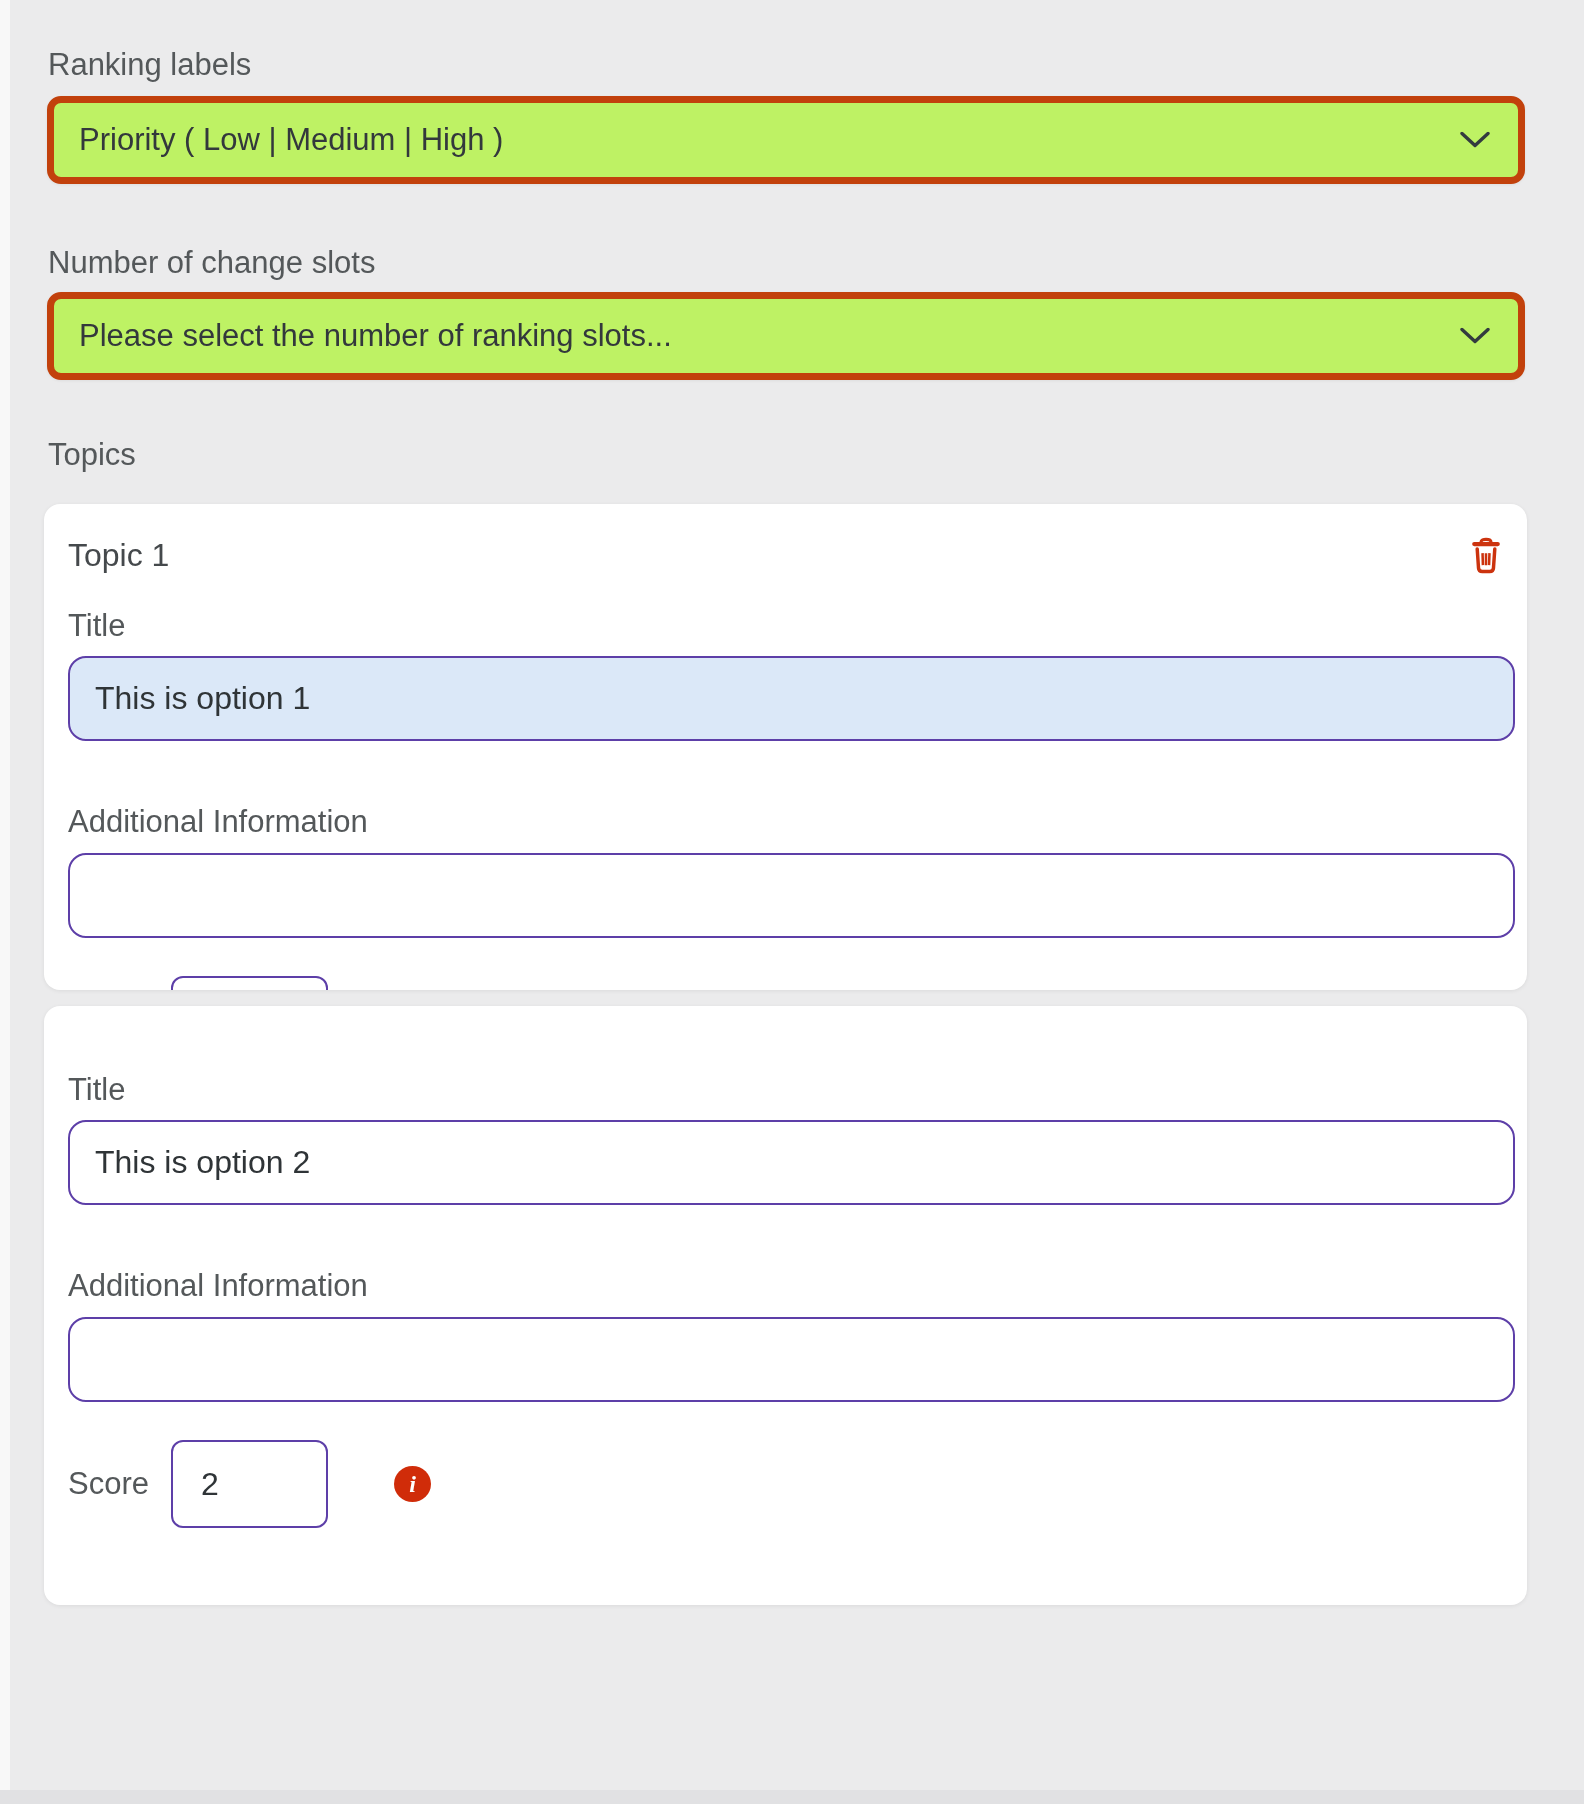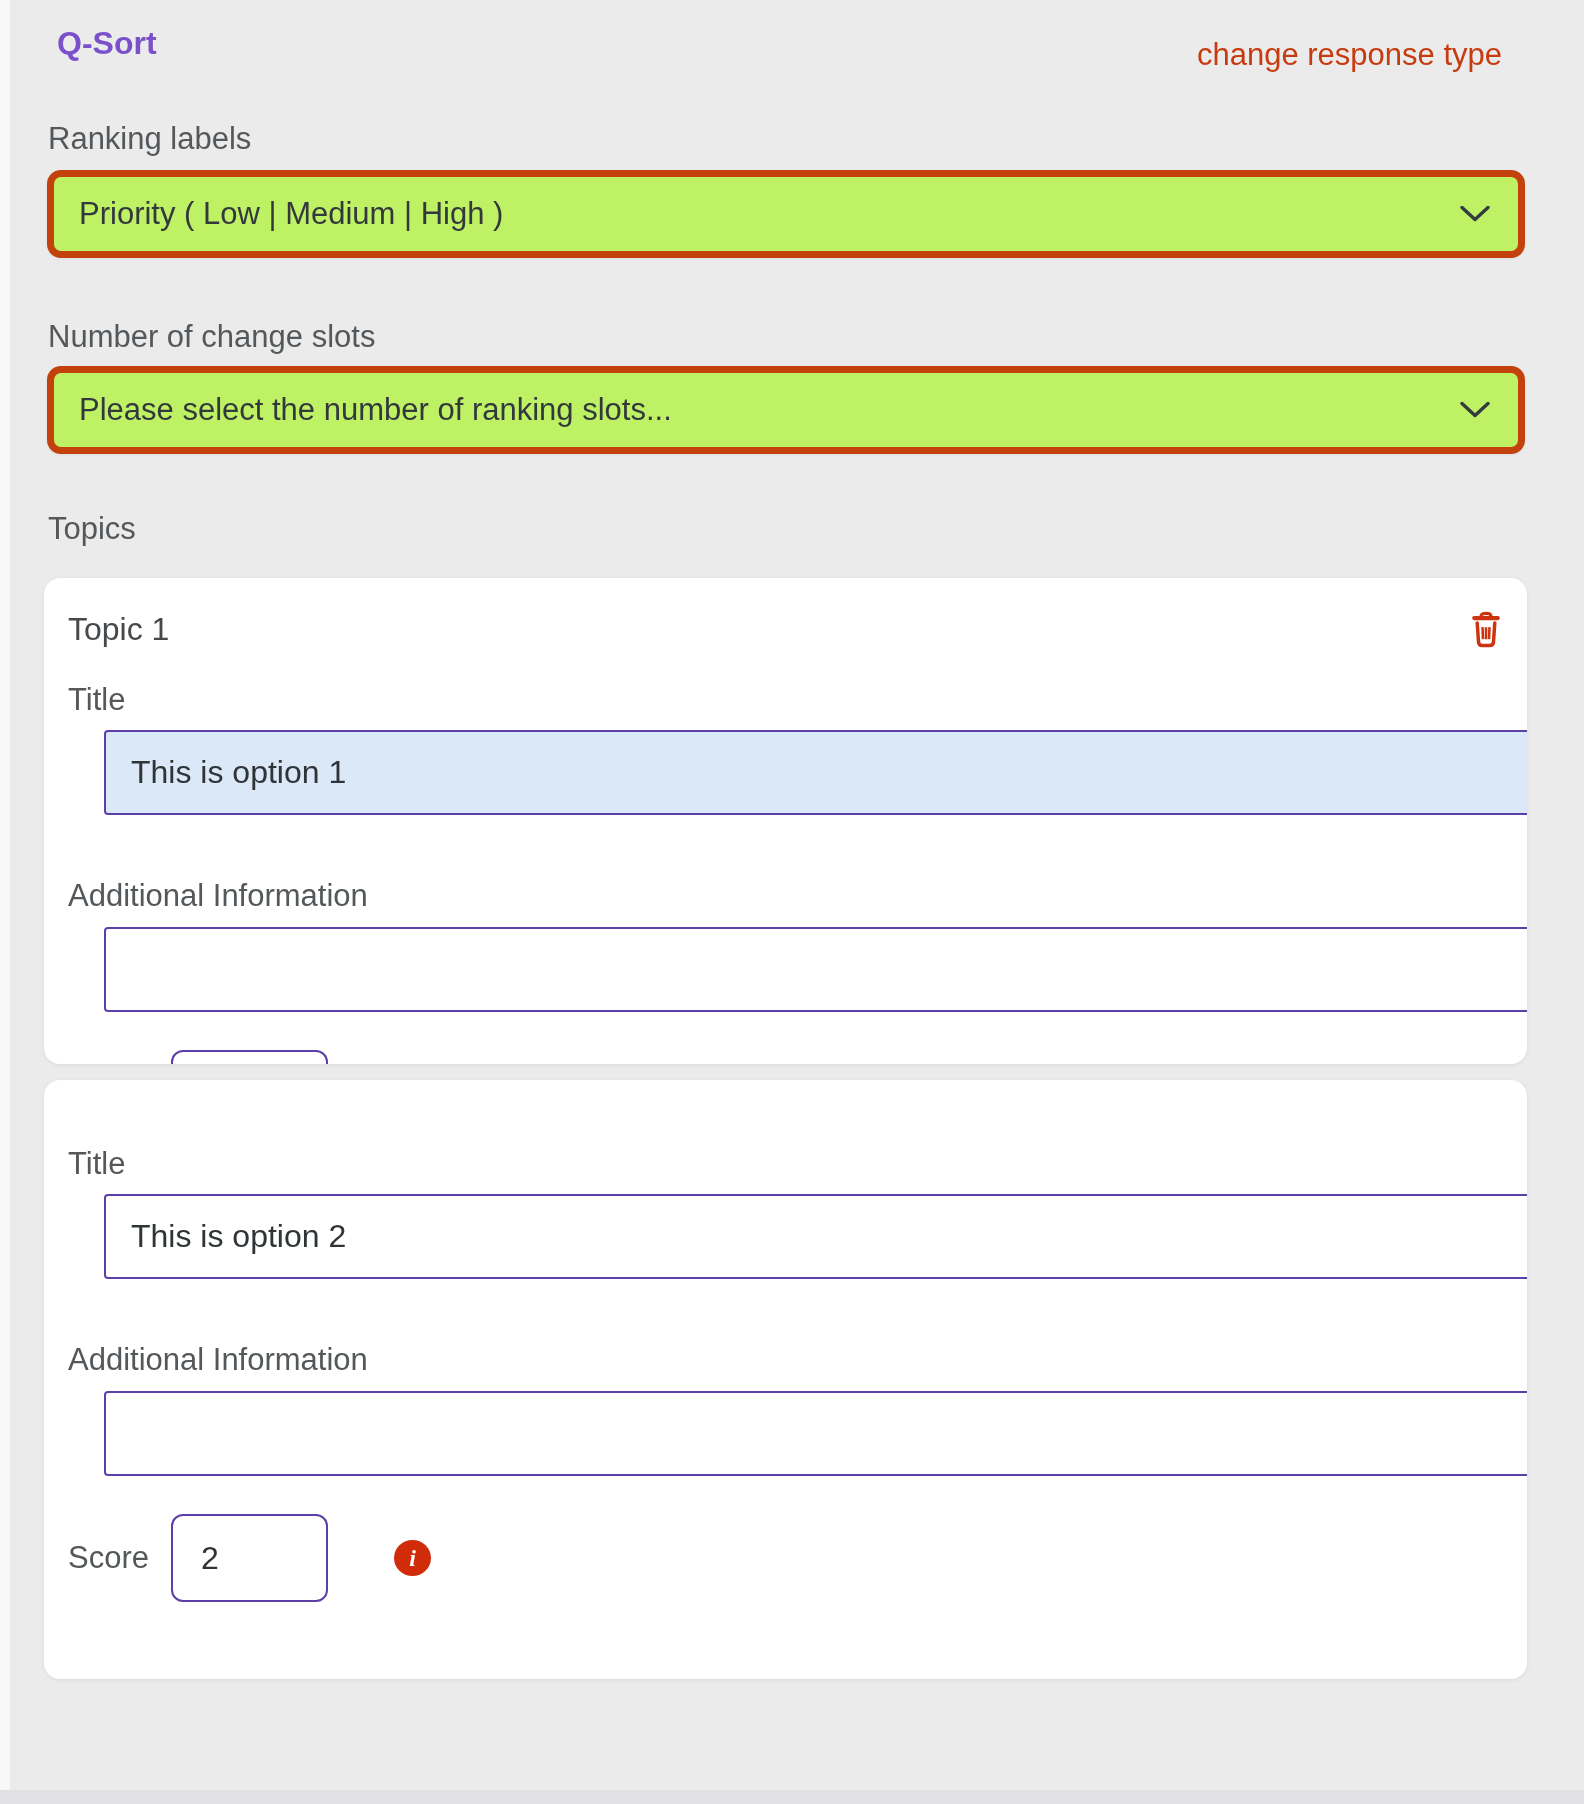--- a/index.html
+++ b/index.html
@@ -79,26 +79,25 @@
     line-height:0;
   }
   .inner-label {
     display:block; font-size:31px; line-height:38px; color:#54585a;
   }
   .title-label   { margin-top:33px; }
   .addinfo-label { margin-top:62px; }
   .text-input {
     display:block; box-sizing:border-box;
     width:1447px; height:85px; margin-top:11px;
-    border:2px solid #5d3fa8; border-radius:4px;
+    border:2px solid #5d3fa8; border-radius:18px;
     background:#ffffff; padding:0 25px;
     font-size:32px; color:#2f3437;
     font-family:"Liberation Sans", sans-serif;
     outline:none;
-    margin-left:36px;
   }
   .addinfo-input { margin-top:12px; }
   .title-highlight { background:#dbe8f8; }
   .score-row {
     display:flex; align-items:center;
     margin-top:38px; height:88px;
   }
   .score-label { font-size:31px; color:#54585a; margin-right:22px; }
   .score-input {
     box-sizing:border-box; width:157px; height:88px;
@@ -117,24 +116,20 @@
     cursor:pointer; flex:0 0 auto;
   }
 </style>
 </head>
 <body>
 
 <div class="left-strip"></div>
 
 <div class="content">
 
-  <div class="header-row">
-    <div class="page-title">Q-Sort</div>
-    <a class="change-link">change response type</a>
-  </div>
 
   <label class="field-label lbl-ranking">Ranking labels</label>
   <div class="selectbox sel-1">
     <span class="select-value">Priority ( Low | Medium | High )</span>
     <svg class="chevron" width="30" height="17" viewBox="0 0 30 17" fill="none">
       <polyline points="2,2 15,14 28,2" stroke="#333b3f" stroke-width="3.4" stroke-linecap="round" stroke-linejoin="round"></polyline>
     </svg>
   </div>
 
   <label class="field-label lbl-slots">Number of change slots</label>

